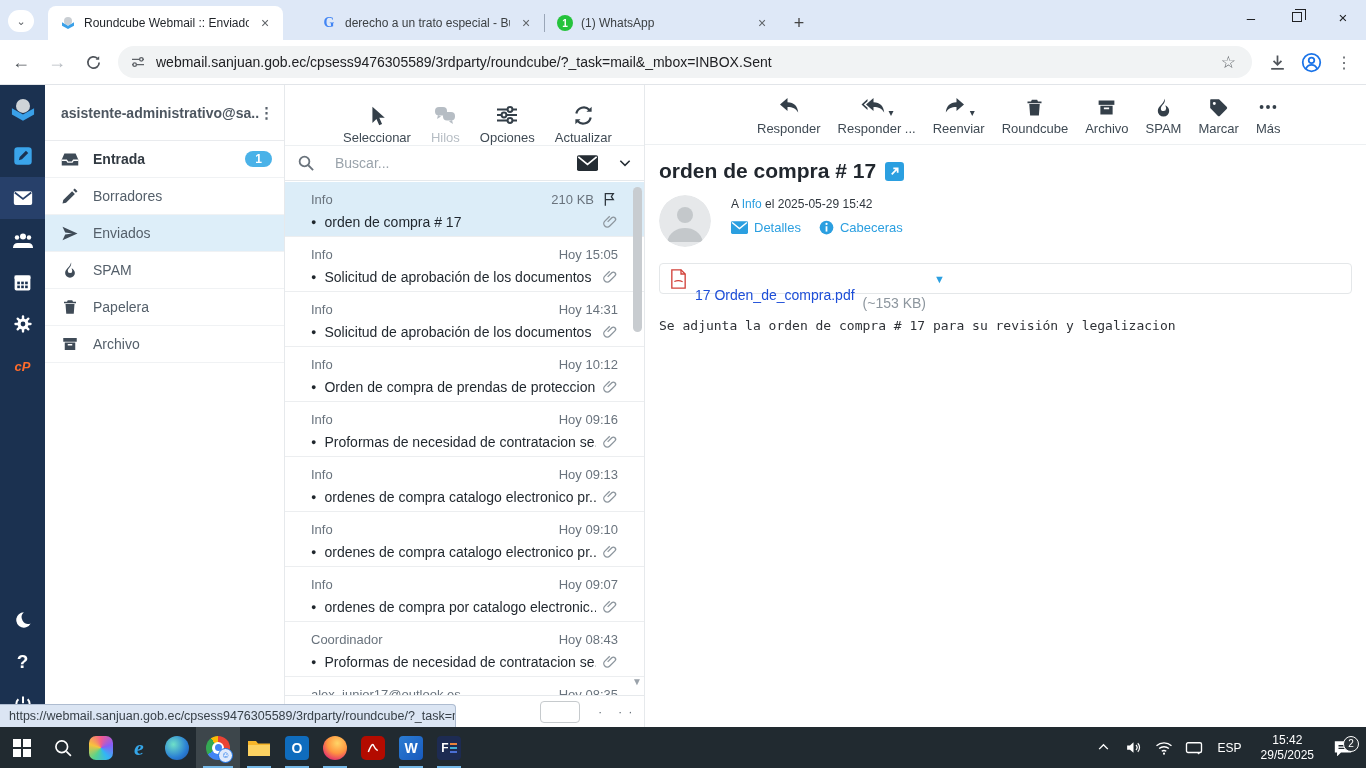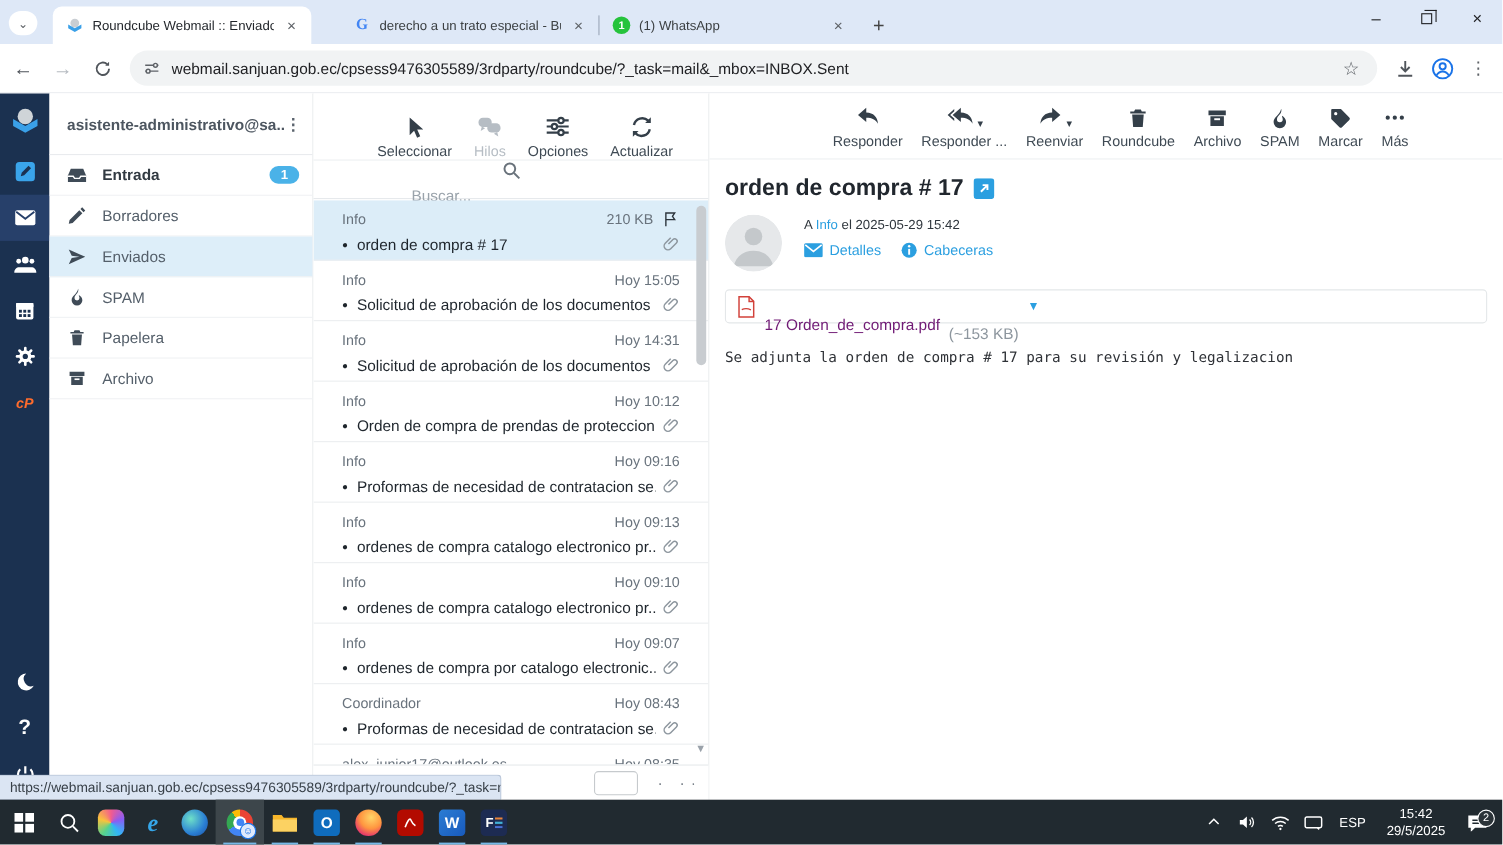--- a/index.html
+++ b/index.html
@@ -58,21 +58,21 @@
   .folder.selected { background:#ddeef9; }
   .folder .flabel { flex:1; }
   .badge { background:#4ab2e8; color:#fff; font-size:12px; font-weight:bold; border-radius:9px; padding:1px 10px; }
 
   .list { position:absolute; left:285px; top:0; bottom:0; width:360px; background:#fff; border-right:1px solid #e6e9ec; }
   .ltoolbar { height:60px; display:flex; align-items:flex-end; gap:20px; padding-left:58px; }
   .tbtn { display:flex; flex-direction:column; align-items:center; gap:3px; color:#3f4a54; font-size:13px; }
   .tbtn .irow { height:24px; display:flex; align-items:flex-end; gap:3px; color:#343f49; }
   .tbtn.disabled, .tbtn.disabled .irow { color:#b6bdc4; }
   .caret { font-size:10px; color:#343f49; line-height:10px; }
-  .searchrow { height:36px; border-top:1px solid #edf0f2; border-bottom:1px solid #e6e9ec; display:flex; align-items:center; padding:0 12px; gap:6px;flex-direction:column; }
+  .searchrow { height:36px; border-top:1px solid #edf0f2; border-bottom:1px solid #e6e9ec; display:flex; align-items:center; padding:0 12px; gap:20px; }
   .searchrow input { border:none; outline:none; flex:1; font-size:14px; color:#394049; background:transparent; font-family:"Liberation Sans",sans-serif; }
   .searchrow input::placeholder { color:#9aa3ab; }
   .searchrow .mag { color:#6a737c; display:flex; }
   .searchrow .env { color:#242c33; display:flex; }
   .searchrow .chev { color:#242c33; display:flex; }
 
   .mlist { position:absolute; top:97px; bottom:32px; left:0; right:0; overflow:hidden; }
   .mrow { height:55px; padding:8px 26px 0 26px; border-bottom:1px solid #eceef0; position:relative; }
   .mrow.sel { background:#dcedf8; }
   .l1 { display:flex; align-items:center; font-size:13px; color:#69737d; height:18px; }
@@ -95,21 +95,21 @@
   .subjline { display:flex; align-items:center; gap:9px; }
   .subjline h1 { font-size:21px; color:#21272e; font-weight:bold; }
   .msghead { display:flex; margin-top:12px; }
   .avatar { width:52px; height:52px; border-radius:50%; overflow:hidden; flex:0 0 52px; }
   .headmeta { margin-left:20px; padding-top:2px; }
   .meta1 { font-size:12px; color:#30373e; }
   .meta1 a { color:#2b9fe0; text-decoration:none; }
   .meta2 { margin-top:9px; display:flex; align-items:center; gap:18px; font-size:13px; color:#2b9fe0; }
   .meta2 .mi { display:flex; align-items:center; gap:6px; }
   .attachbox { margin-top:16px; border:1px solid #e4e7e9; border-radius:4px; height:31px; display:flex; align-items:center; padding:0 10px; gap:8px; font-size:14px; }
-  .attachbox .aname { color:#701a75;margin-top:32px; }
+  .attachbox .aname { color:#1d4ed8;margin-top:32px; }
   .attachbox .asize { color:#8d969e;margin-top:48px; }
   .attachbox .acaret { color:#2b9fe0; font-size:11px; }
   .mailtext { margin-top:24px; font-family:"DejaVu Sans Mono","Liberation Mono",monospace; font-size:13px; color:#2f3237; }
 
   
   .statusbar { position:absolute; left:0; top:704px; width:456px; height:23px; background:#dbe5f3; border:1px solid #aebcd0; border-left:none;
     border-bottom:none; border-top-right-radius:4px; display:flex; align-items:center; padding:0 9px; font-size:12.5px; color:#384048; z-index:30; white-space:nowrap; overflow:hidden; }
 
   
   .taskbar { position:absolute; left:0; bottom:0; right:0; height:41px; background:#212a30; display:flex; align-items:stretch; z-index:40; }

